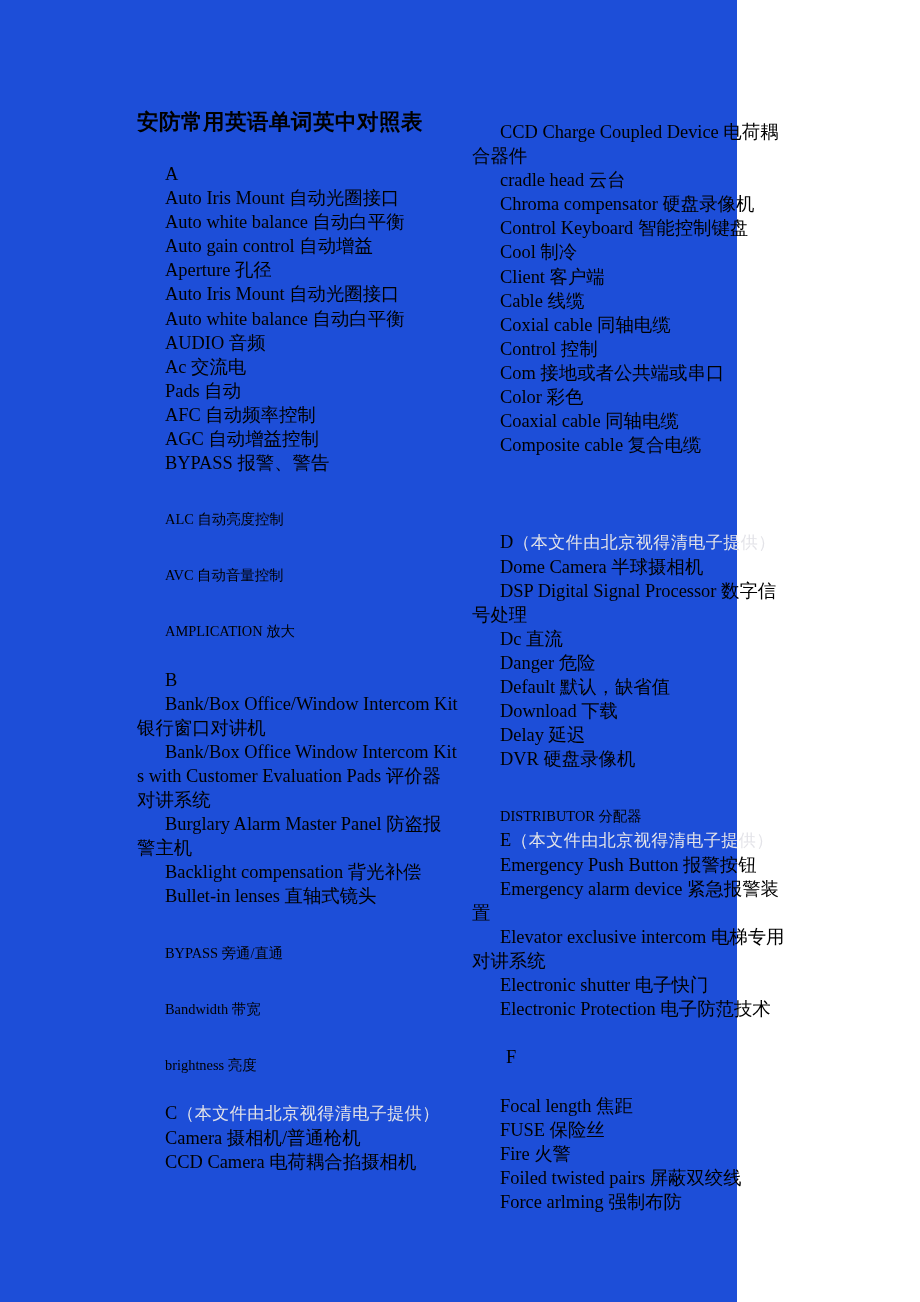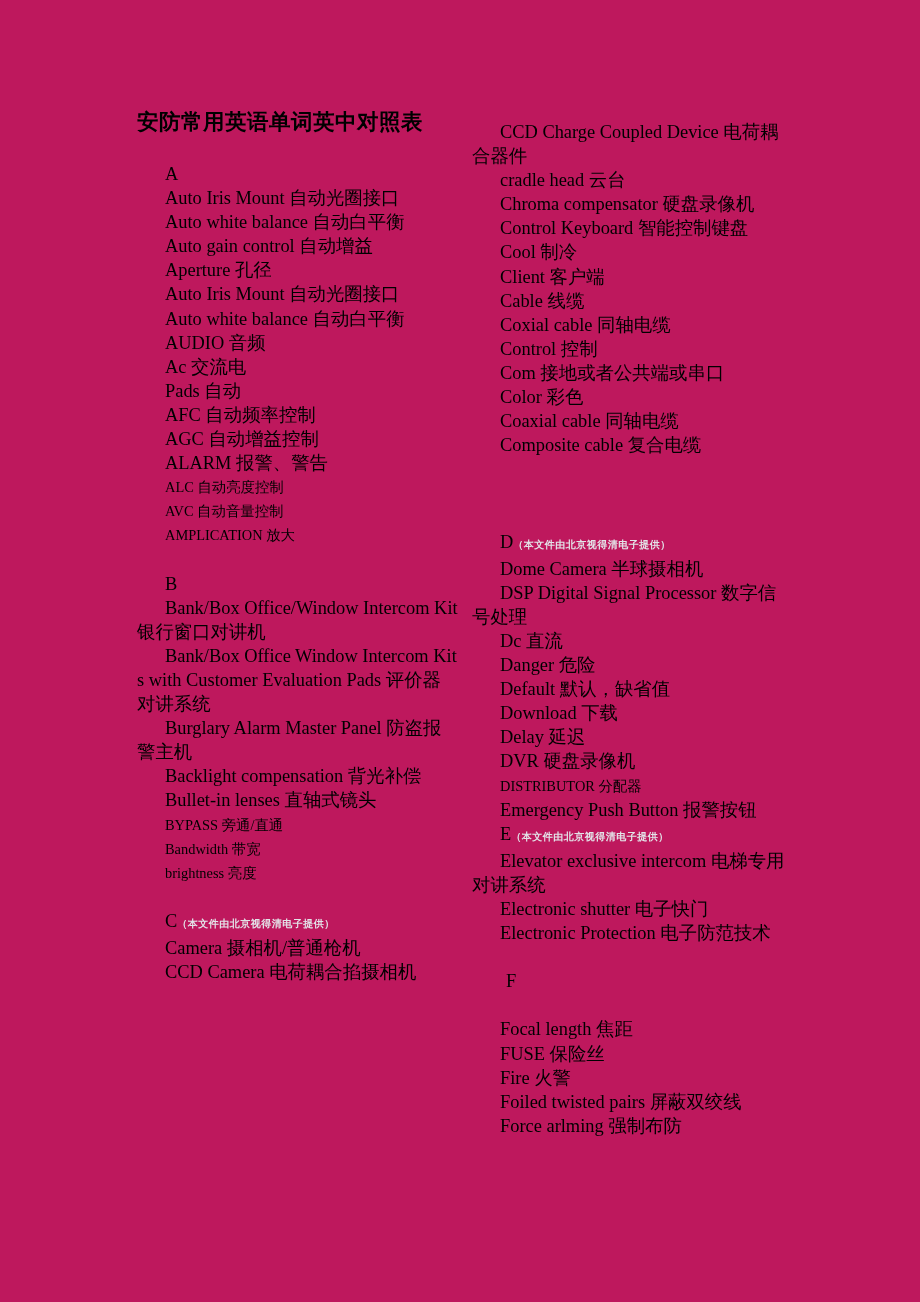--- a/index.html
+++ b/index.html
@@ -11,23 +11,23 @@
     width: 920px;
     height: 1302px;
     font-family: "Liberation Serif", "DejaVu Serif", serif;
     color: #000000;
     position: relative;
     overflow: hidden;
   }
 
   #page {
     position: relative;
-    width: 920px;
+    width: 737px;
     height: 1302px;
-    background: #be185d;
+    background: #1d4ed8;
   }
 
   
   .doc-title {
     position: absolute;
     left: 137px;
     top: 108px;
     font-family: "DejaVu Sans", "Liberation Sans", sans-serif;
     font-weight: bold;
     font-size: 21.5px;
@@ -51,36 +51,36 @@
     font-size: 18.4px;
     line-height: 24.1px;
     text-indent: 28px;
     text-align: left;
     word-break: break-all;
     white-space: normal;
   }
   .entry.small {
     font-size: 14.4px;
     line-height: 24.1px;
+    margin-top: 32px;
   }
   
   .entry.letter { }
   
   .entry.letter-f { text-indent: 34px; }
 
   
   .spacer      { height: 24.1px; }
   .spacer-xl   { height: 72.3px; }
 
   
   .watermark {
     color: #e3e3e8;
-    font-size: 10px;
+    font-size: 17px;
     letter-spacing: 0.5px;
-    font-weight: bold;
   }
 
   
   .title-gap { height: 42px; }
 </style>
 </head>
 <body>
 
 <div id="page">
 
@@ -95,21 +95,21 @@
     <p class="entry">Auto white balance 自动白平衡</p>
     <p class="entry">Auto gain control 自动增益</p>
     <p class="entry">Aperture 孔径</p>
     <p class="entry">Auto Iris Mount 自动光圈接口</p>
     <p class="entry">Auto white balance 自动白平衡</p>
     <p class="entry">AUDIO                音频</p>
     <p class="entry">Ac                        交流电</p>
     <p class="entry">Pads                    自动</p>
     <p class="entry">AFC   自动频率控制</p>
     <p class="entry">AGC   自动增益控制</p>
-    <p class="entry">ALARM 报警、警告</p>
+    <p class="entry">BYPASS 报警、警告</p>
     <p class="entry small">ALC      自动亮度控制</p>
     <p class="entry small">AVC      自动音量控制</p>
     <p class="entry small">AMPLICATION   放大</p>
 
     <div class="spacer"></div>
 
     <p class="entry letter">B</p>
     <p class="entry">Bank/Box Office/Window Intercom Kit       银行窗口对讲机</p>
     <p class="entry">Bank/Box Office Window Intercom Kits with Customer Evaluation Pads 评价器对讲系统</p>
     <p class="entry">Burglary Alarm Master Panel 防盗报警主机</p>
@@ -149,22 +149,23 @@
     <p class="entry">Dome Camera 半球摄相机</p>
     <p class="entry">DSP  Digital Signal Processor 数字信号处理</p>
     <p class="entry">Dc                    直流</p>
     <p class="entry">Danger   危险</p>
     <p class="entry">Default   默认，缺省值</p>
     <p class="entry">Download  下载</p>
     <p class="entry">Delay 延迟</p>
     <p class="entry">DVR      硬盘录像机</p>
     <p class="entry small">DISTRIBUTOR      分配器</p>
 
+    <p class="entry letter"><span>E</span><span class="watermark">（本文件由北京视得清电子提供）</span></p>
     <p class="entry">Emergency Push Button 报警按钮</p>
-    <p class="entry letter"><span>E</span><span class="watermark">（本文件由北京视得清电子提供）</span></p>
+    <p class="entry">Emergency alarm device 紧急报警装置</p>
     <p class="entry">Elevator exclusive intercom    电梯专用对讲系统</p>
     <p class="entry">Electronic shutter    电子快门</p>
     <p class="entry">Electronic Protection 电子防范技术</p>
 
     <div class="spacer"></div>
 
     <p class="entry letter letter-f">F</p>
 
     <div class="spacer"></div>
 

